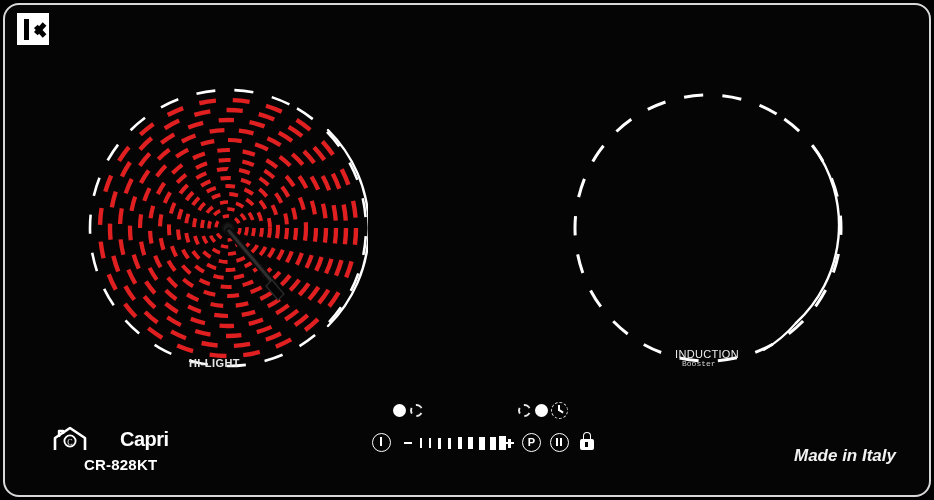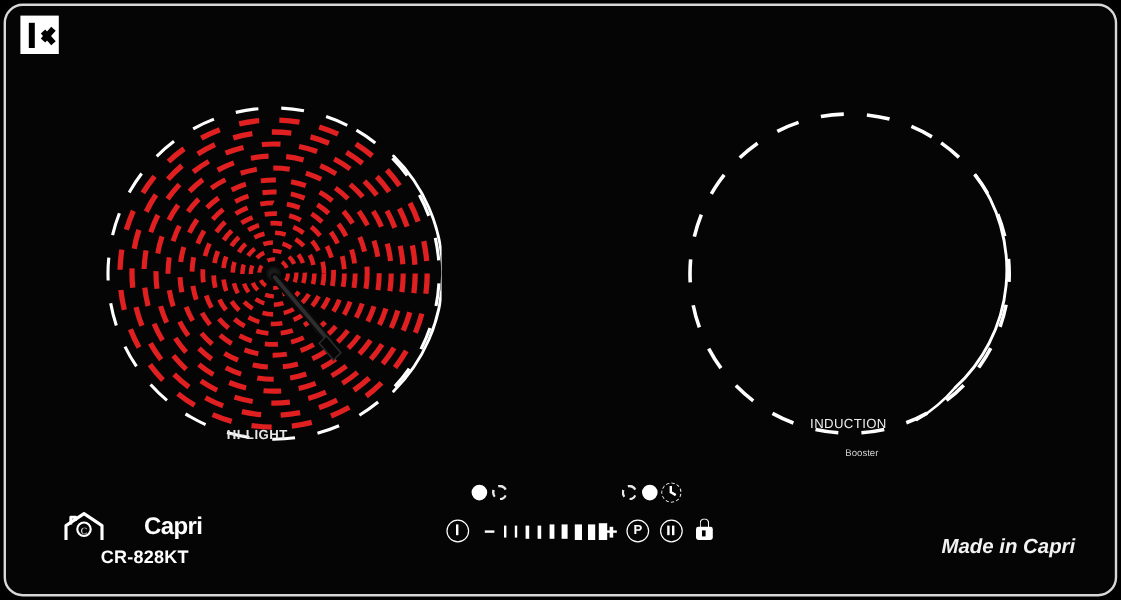--- a/index.html
+++ b/index.html
@@ -111,25 +111,26 @@
     top: 348px;
     font-size: 11px;
     color: #ededed;
     letter-spacing: 0.3px;
     text-align: center;
     width: 66px;
   }
   .hob-right-sub {
     position: absolute;
     left: 682px;
-    top: 373px;
+    top: 359px;
     font-size: 8px;
     color: #cfcfcf;
-    text-align: right;
+    text-align: left;
     width: 50px;
+    font-family: Liberation Mono, monospace;
   }
 
   
   .panel {
     position: absolute;
     left: 360px;
     top: 398px;
     width: 245px;
     height: 66px;
   }
@@ -475,15 +476,15 @@
       <svg width="36" height="26" viewBox="0 0 36 26">
         <path d="M3 24 L3 12 L18 2 L33 12 L33 24" fill="none" stroke="#ffffff" stroke-width="2.6" stroke-linejoin="round"></path>
         <path d="M7 11 L7 5 L11 5 L11 8" fill="none" stroke="#ffffff" stroke-width="2.4" stroke-linejoin="round"></path>
         <circle cx="18" cy="15" r="5.6" fill="none" stroke="#ffffff" stroke-width="1.8"></circle>
         <text x="18" y="18.6" font-family="Liberation Serif, serif" font-size="8" fill="#ffffff" text-anchor="middle">C</text>
       </svg>
     </div>
     <div class="brand-name">Capri</div>
   </div>
   <div class="model">CR-828KT</div>
-  <div class="made-in">Made in Capri</div>
+  <div class="made-in">Made in Italy</div>
 
 </div>
 
 </body></html>

